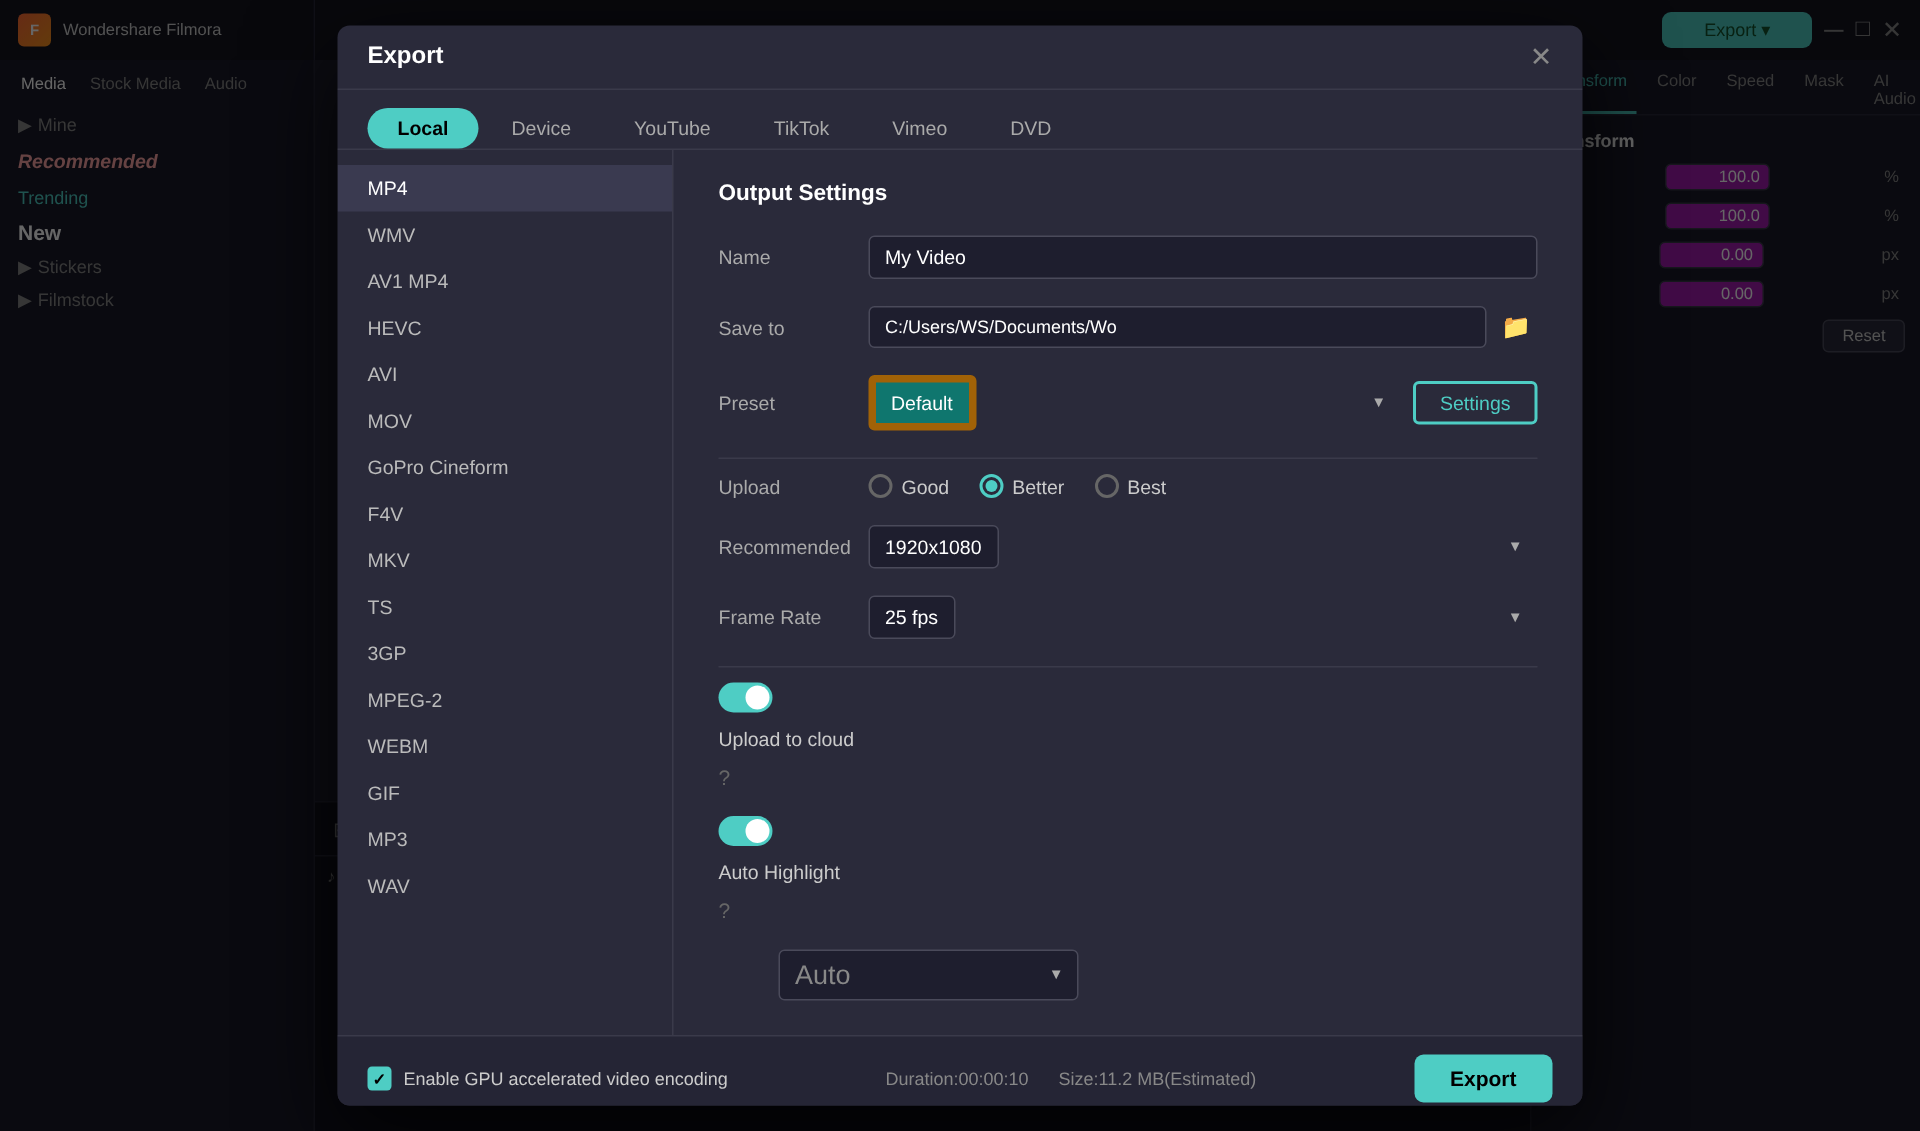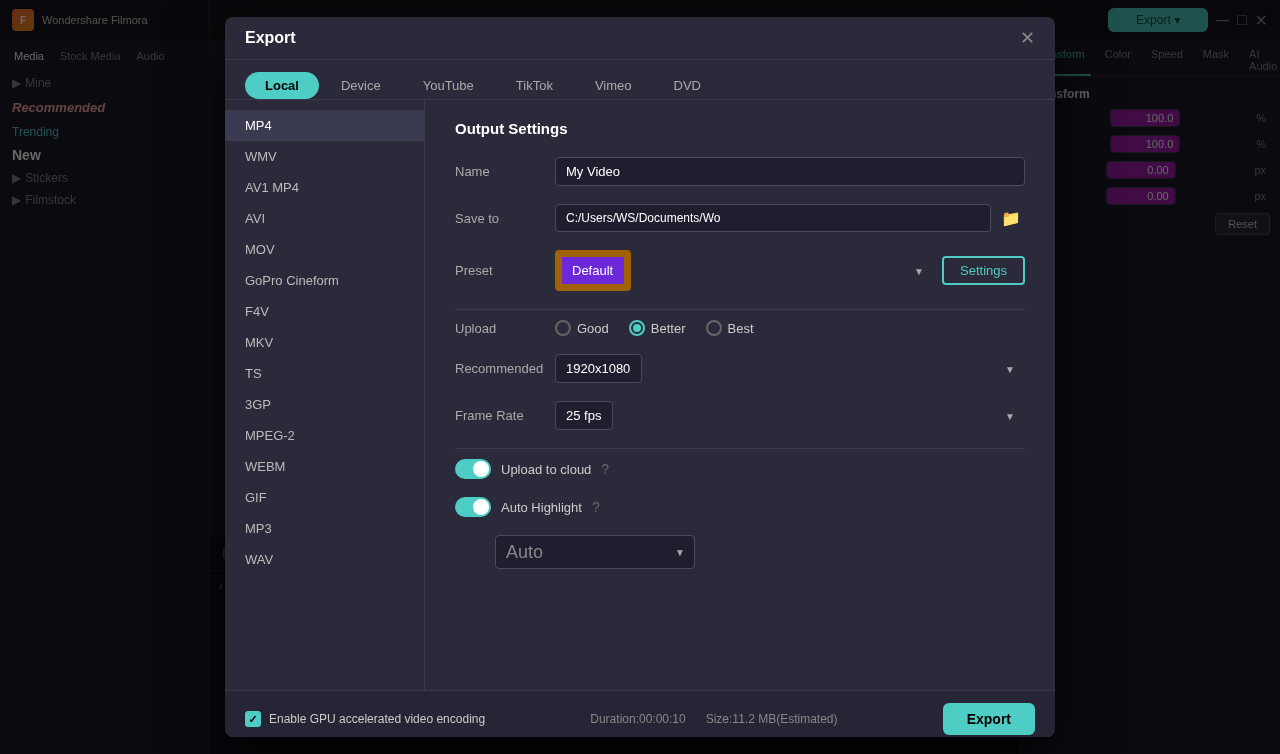--- a/index.html
+++ b/index.html
@@ -274,21 +274,21 @@
     }
 
     
     .modal-body {
       display: flex;
       height: 590px;
     }
 
     
     .format-list {
-      width: 200px;
+      width: 224px;
       border-right: 1px solid #3a3a4a;
       padding: 10px 0;
       overflow-y: auto;
       flex-shrink: 0;
     }
 
     .format-item {
       padding: 8px 20px;
       color: #bbb;
       font-size: 13px;
@@ -365,22 +365,22 @@
     }
 
     .preset-row {
       display: flex;
       align-items: center;
       gap: 10px;
       flex: 1;
     }
 
     .preset-select {
-      background: #6d28d9;
-      border: 7px solid #a16207;
+      background: #0f766e;
+      border: 5px solid #a16207;
       border-radius: 4px;
       color: #fff;
       font-size: 13px;
       padding: 6px 10px;
       flex: 1;
       outline: none;
       cursor: pointer;
       appearance: none;
       -webkit-appearance: none;
       position: relative;
@@ -478,22 +478,22 @@
       top: 50%;
       transform: translateY(-50%);
       font-size: 10px;
       color: #aaa;
       pointer-events: none;
     }
 
     
     .toggle-row {
       display: flex;
-      align-items: center;
       gap: 10px;
+      flex-direction: column;
     }
 
     .toggle {
       width: 36px; height: 20px;
       background: #4ecdc4;
       border-radius: 10px;
       position: relative;
       cursor: pointer;
       flex-shrink: 0;
     }
@@ -718,20 +718,21 @@
       <button class="modal-tab">Vimeo</button>
       <button class="modal-tab">DVD</button>
     </div>
 
     <div class="modal-body">
 
       <div class="format-list">
         <div class="format-item active">MP4</div>
         <div class="format-item">WMV</div>
         <div class="format-item">AV1 MP4</div>
+        <div class="format-item">HEVC</div>
         <div class="format-item">AVI</div>
         <div class="format-item">MOV</div>
         <div class="format-item">GoPro Cineform</div>
         <div class="format-item">F4V</div>
         <div class="format-item">MKV</div>
         <div class="format-item">TS</div>
         <div class="format-item">3GP</div>
         <div class="format-item">MPEG-2</div>
         <div class="format-item">WEBM</div>
         <div class="format-item">GIF</div>

